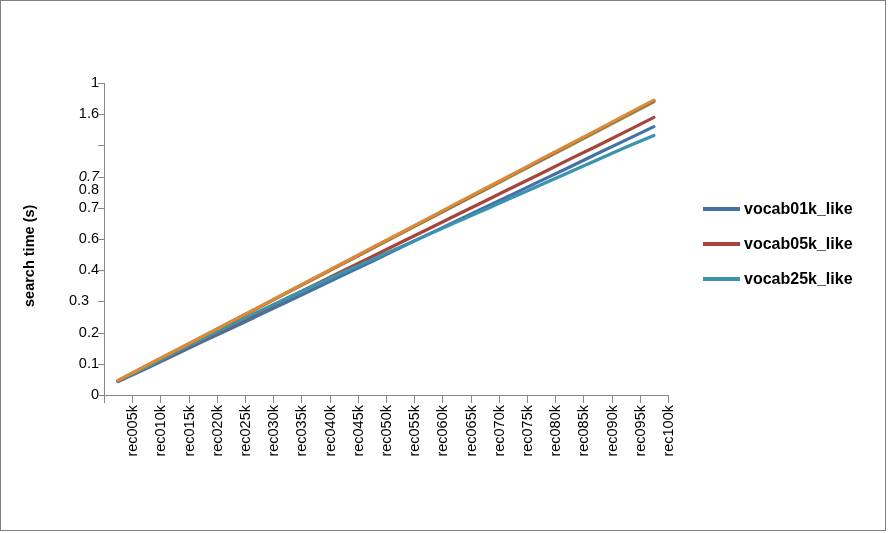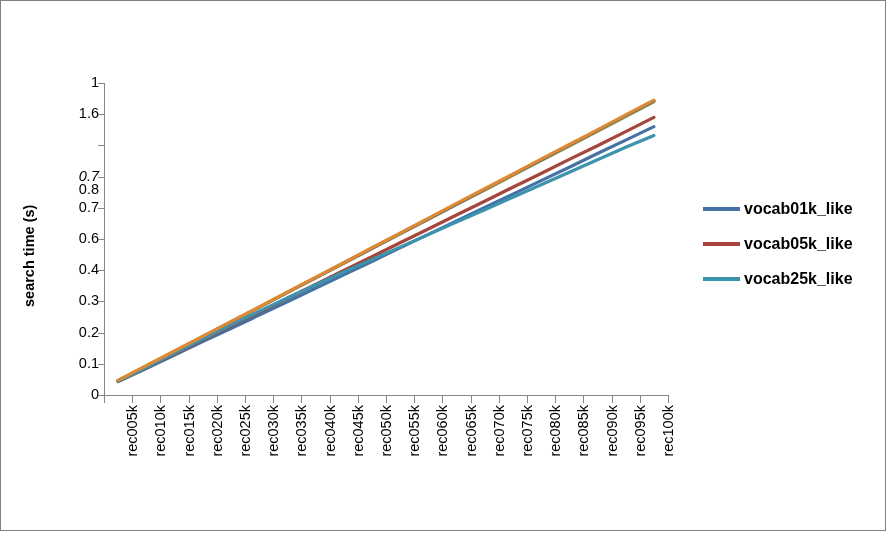--- a/index.html
+++ b/index.html
@@ -145,21 +145,21 @@
   <div id="y-axis-title">search time (s)</div>
 
   <div id="y-labels">
       <div class="y-tick-label" style="top: -8px;">1</div>
       <div class="y-tick-label" style="top: 23.2px;">1.6</div>
       <div class="y-tick-label" style="top: 67px; margin-top: 32px;">0.8</div>
       <div class="y-tick-label" style="top: 85.6px; font-style: italic;">0.7</div>
       <div class="y-tick-label" style="top: 116.8px;">0.7</div>
       <div class="y-tick-label" style="top: 148px;">0.6</div>
       <div class="y-tick-label" style="top: 179.2px;">0.4</div>
-      <div class="y-tick-label" style="top: 210.4px;">0.3</div>
+      <div class="y-tick-label" style="top: 210.4px; text-align: center;">0.3</div>
       <div class="y-tick-label" style="top: 241.6px;">0.2</div>
       <div class="y-tick-label" style="top: 272.8px;">0.1</div>
       <div class="y-tick-label" style="top: 304px;">0</div>
     </div>
   <div id="y-axis-line"></div>
   <div id="x-axis-line"></div>
   <div id="ytickmarks">
       <div class="ytickmark" style="top: 82px;"></div>
       <div class="ytickmark" style="top: 113px;"></div>
       <div class="ytickmark" style="top: 144px;"></div>

